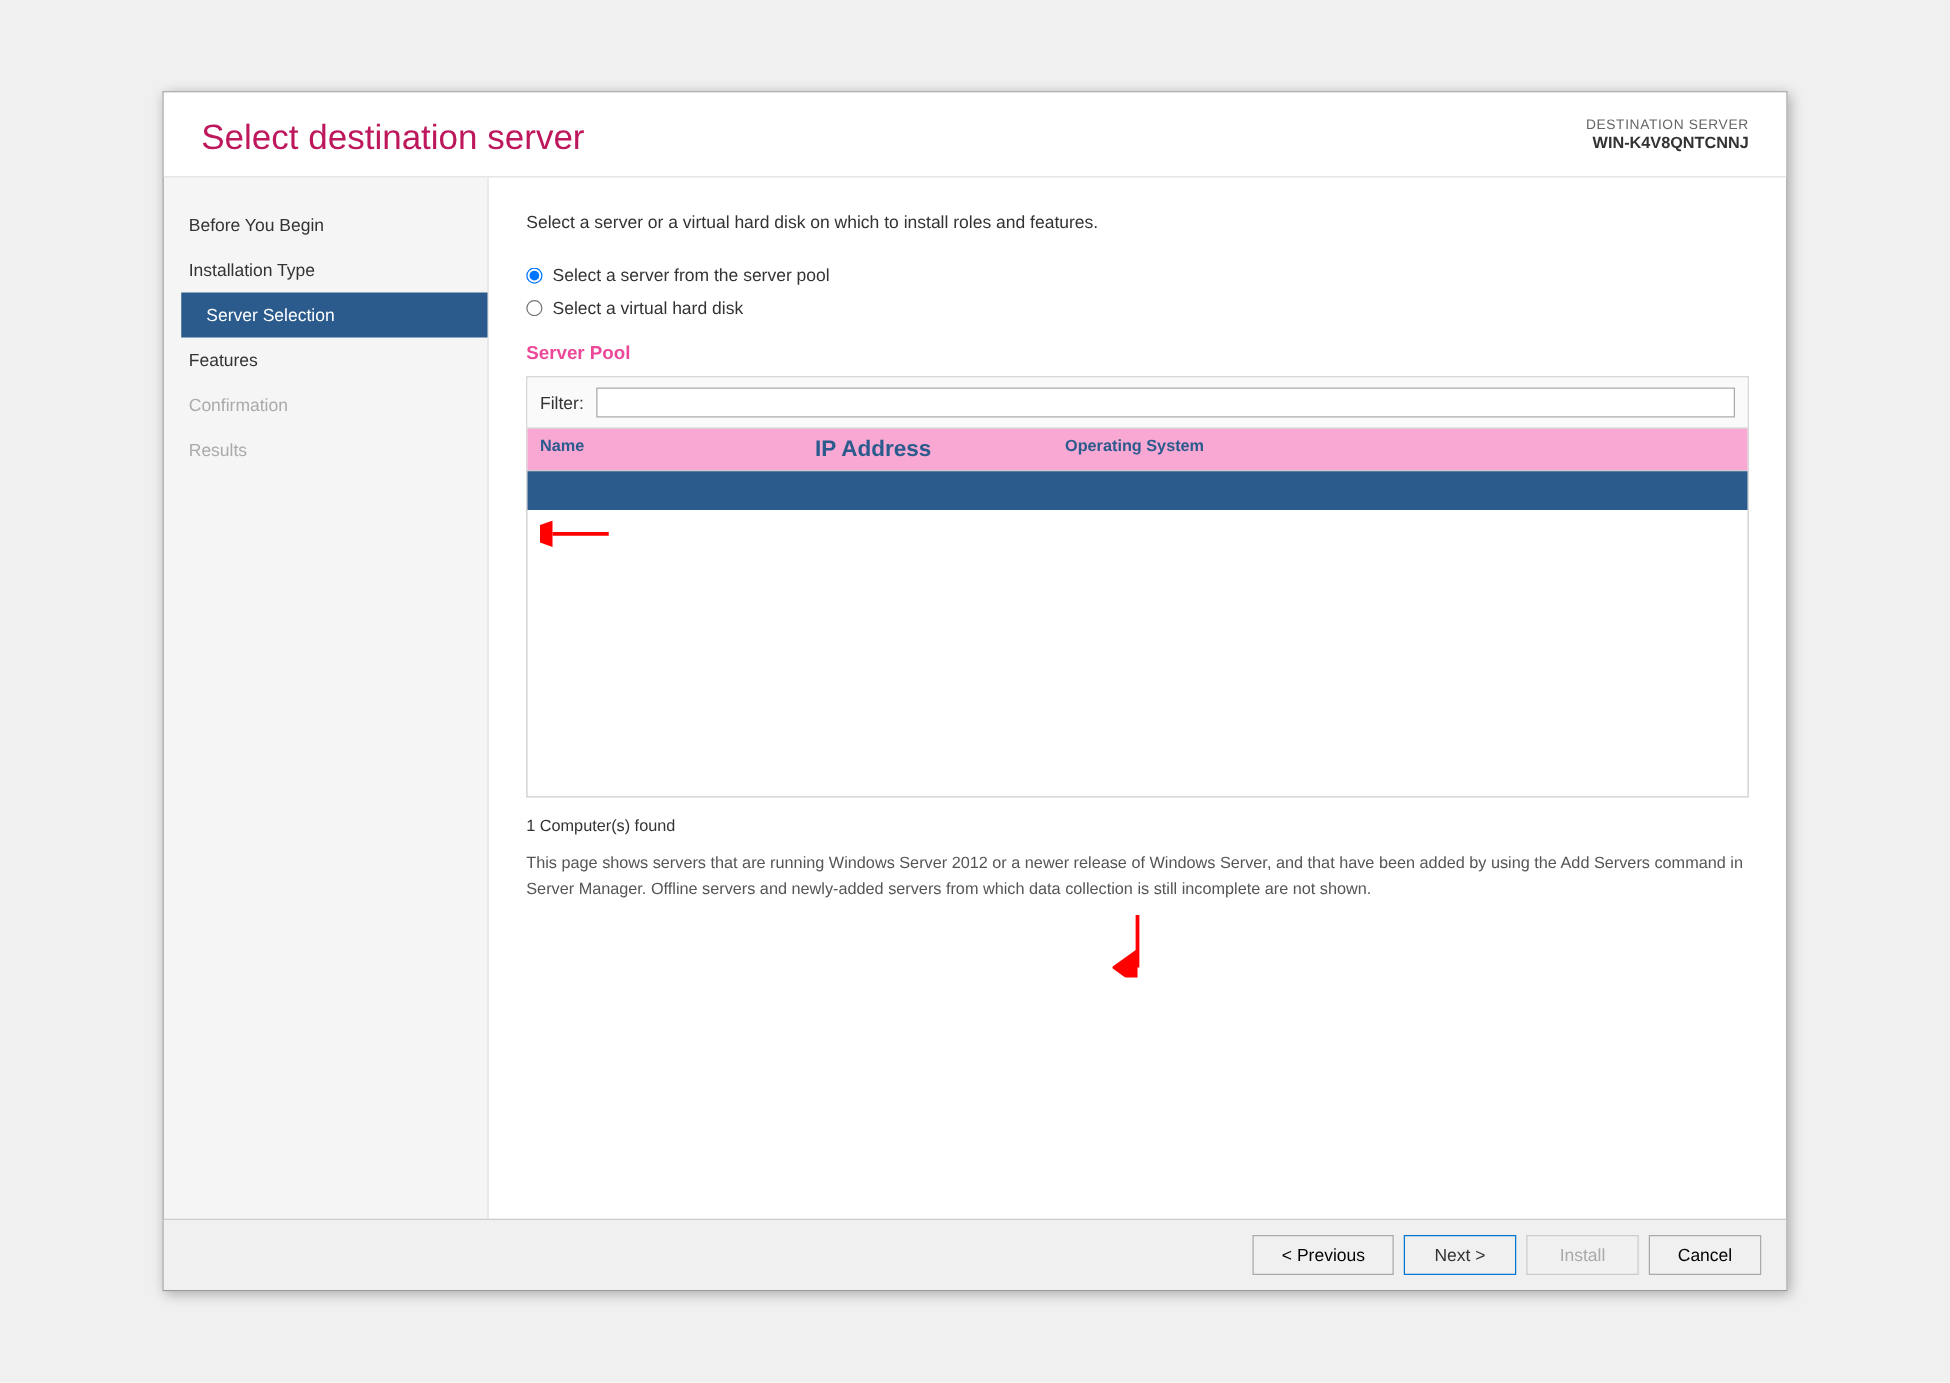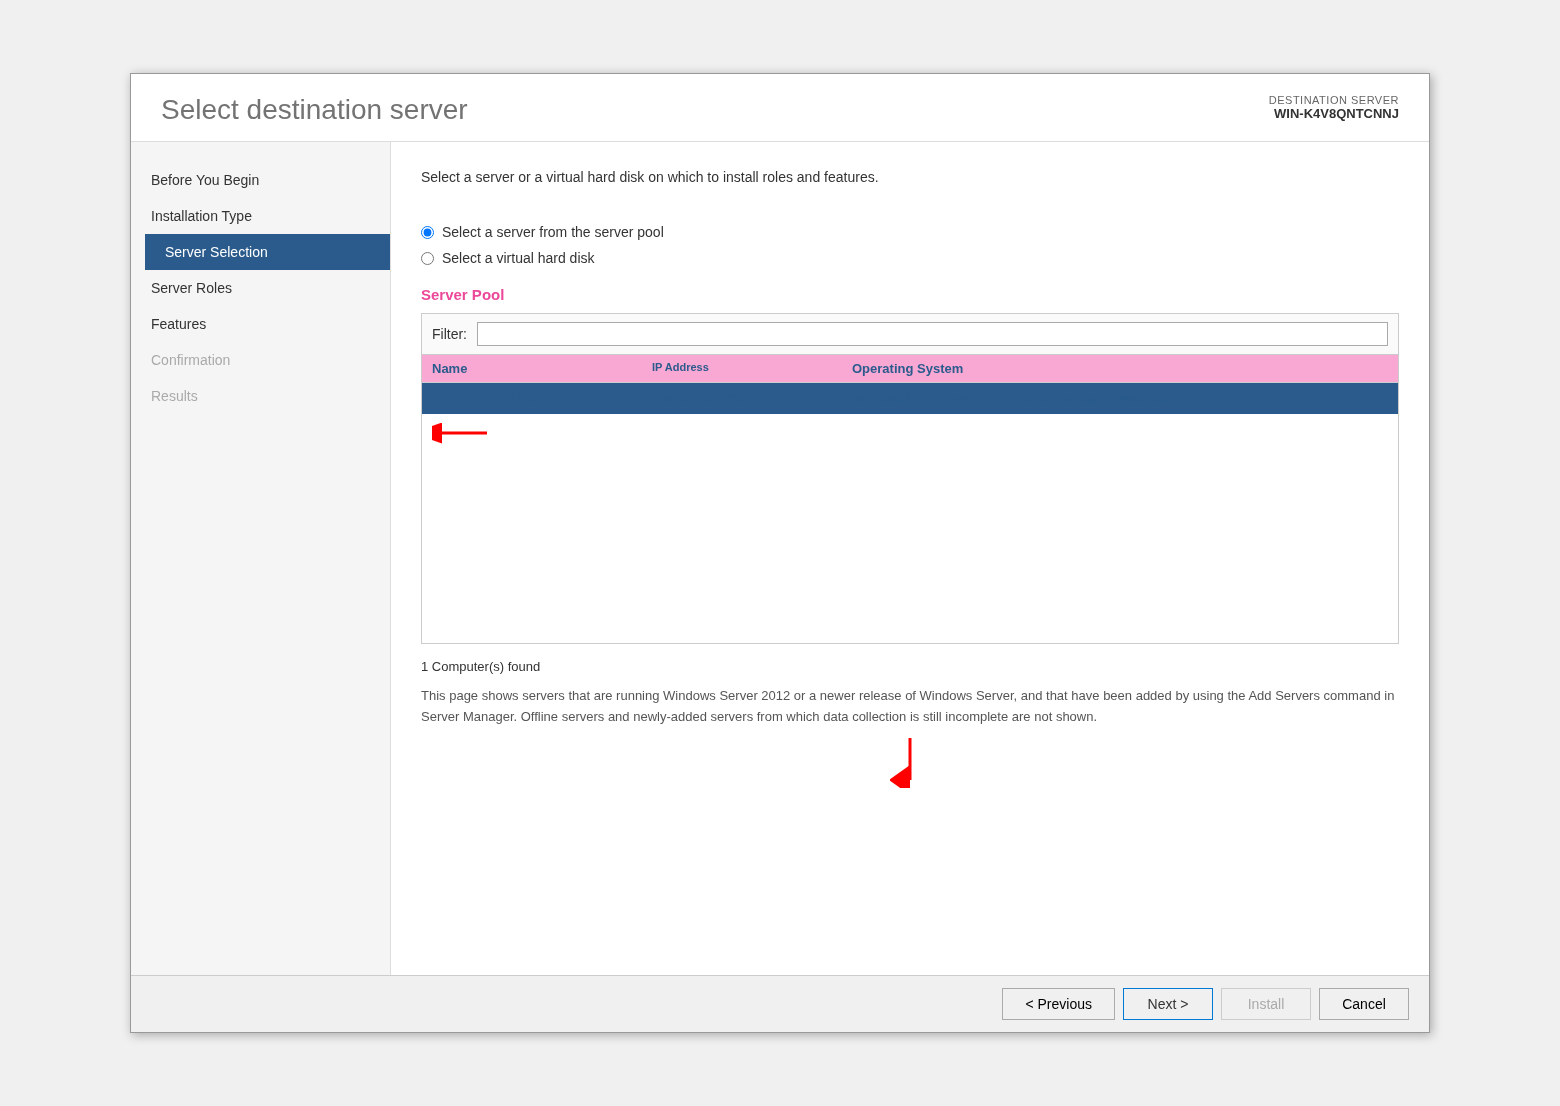--- a/index.html
+++ b/index.html
@@ -63,21 +63,21 @@
       padding: 20px 30px 15px 30px;
       border-bottom: 1px solid #ddd;
       display: flex;
       align-items: flex-start;
       justify-content: space-between;
       flex-shrink: 0;
     }
     .header-title {
       font-size: 28px;
       font-weight: 300;
-      color: #737373;
+      color: #be185d;
       margin: 0;
     }
     .destination-server {
       text-align: right;
       font-size: 12px;
     }
     .destination-server .label {
       color: #666;
       font-size: 11px;
       letter-spacing: 0.5px;
@@ -119,21 +119,21 @@
     }
 
     .main {
       flex: 1;
       padding: 25px 30px;
       overflow-y: auto;
       background: #fff;
     }
 
     .description {
-      margin-bottom: 36px;
+      margin-bottom: 24px;
       font-size: 14px;
       color: #333;
       line-height: 1.5;
     }
 
     .radio-group {
       margin-bottom: 20px;
     }
     .radio-option {
       display: flex;
@@ -185,21 +185,21 @@
       outline: none;
     }
 
     .table-header {
       display: flex;
       background: #f9a8d4;
       border-bottom: 1px solid #ccc;
       padding: 6px 10px;
     }
     .col-name { flex: 0 0 220px; font-size: 13px; color: #2a5b8c; font-weight: 600; cursor: pointer; }
-    .col-ip { flex: 0 0 200px; font-size: 11px; color: #2a5b8c; font-weight: 600; cursor: pointer; }
+    .col-ip { flex: 0 0 200px; font-size: 18px; color: #2a5b8c; font-weight: 600; cursor: pointer; }
     .col-os { flex: 1; font-size: 13px; color: #2a5b8c; font-weight: 600; cursor: pointer; }
 
     .table-body {
       min-height: 260px;
     }
     .table-row {
       display: flex;
       padding: 8px 10px;
       cursor: pointer;
       align-items: center;
@@ -276,21 +276,20 @@
       <div class="value">WIN-K4V8QNTCNNJ</div>
     </div>
   </div>
 
   <div class="content">
 
     <div class="sidebar">
       <div class="sidebar-item">Before You Begin</div>
       <div class="sidebar-item">Installation Type</div>
       <div class="sidebar-item active">Server Selection</div>
-      <div class="sidebar-item">Server Roles</div>
       <div class="sidebar-item">Features</div>
       <div class="sidebar-item disabled">Confirmation</div>
       <div class="sidebar-item disabled">Results</div>
     </div>
 
     <div class="main">
       <p class="description">Select a server or a virtual hard disk on which to install roles and features.</p>
 
       <div class="radio-group">
         <div class="radio-option">

